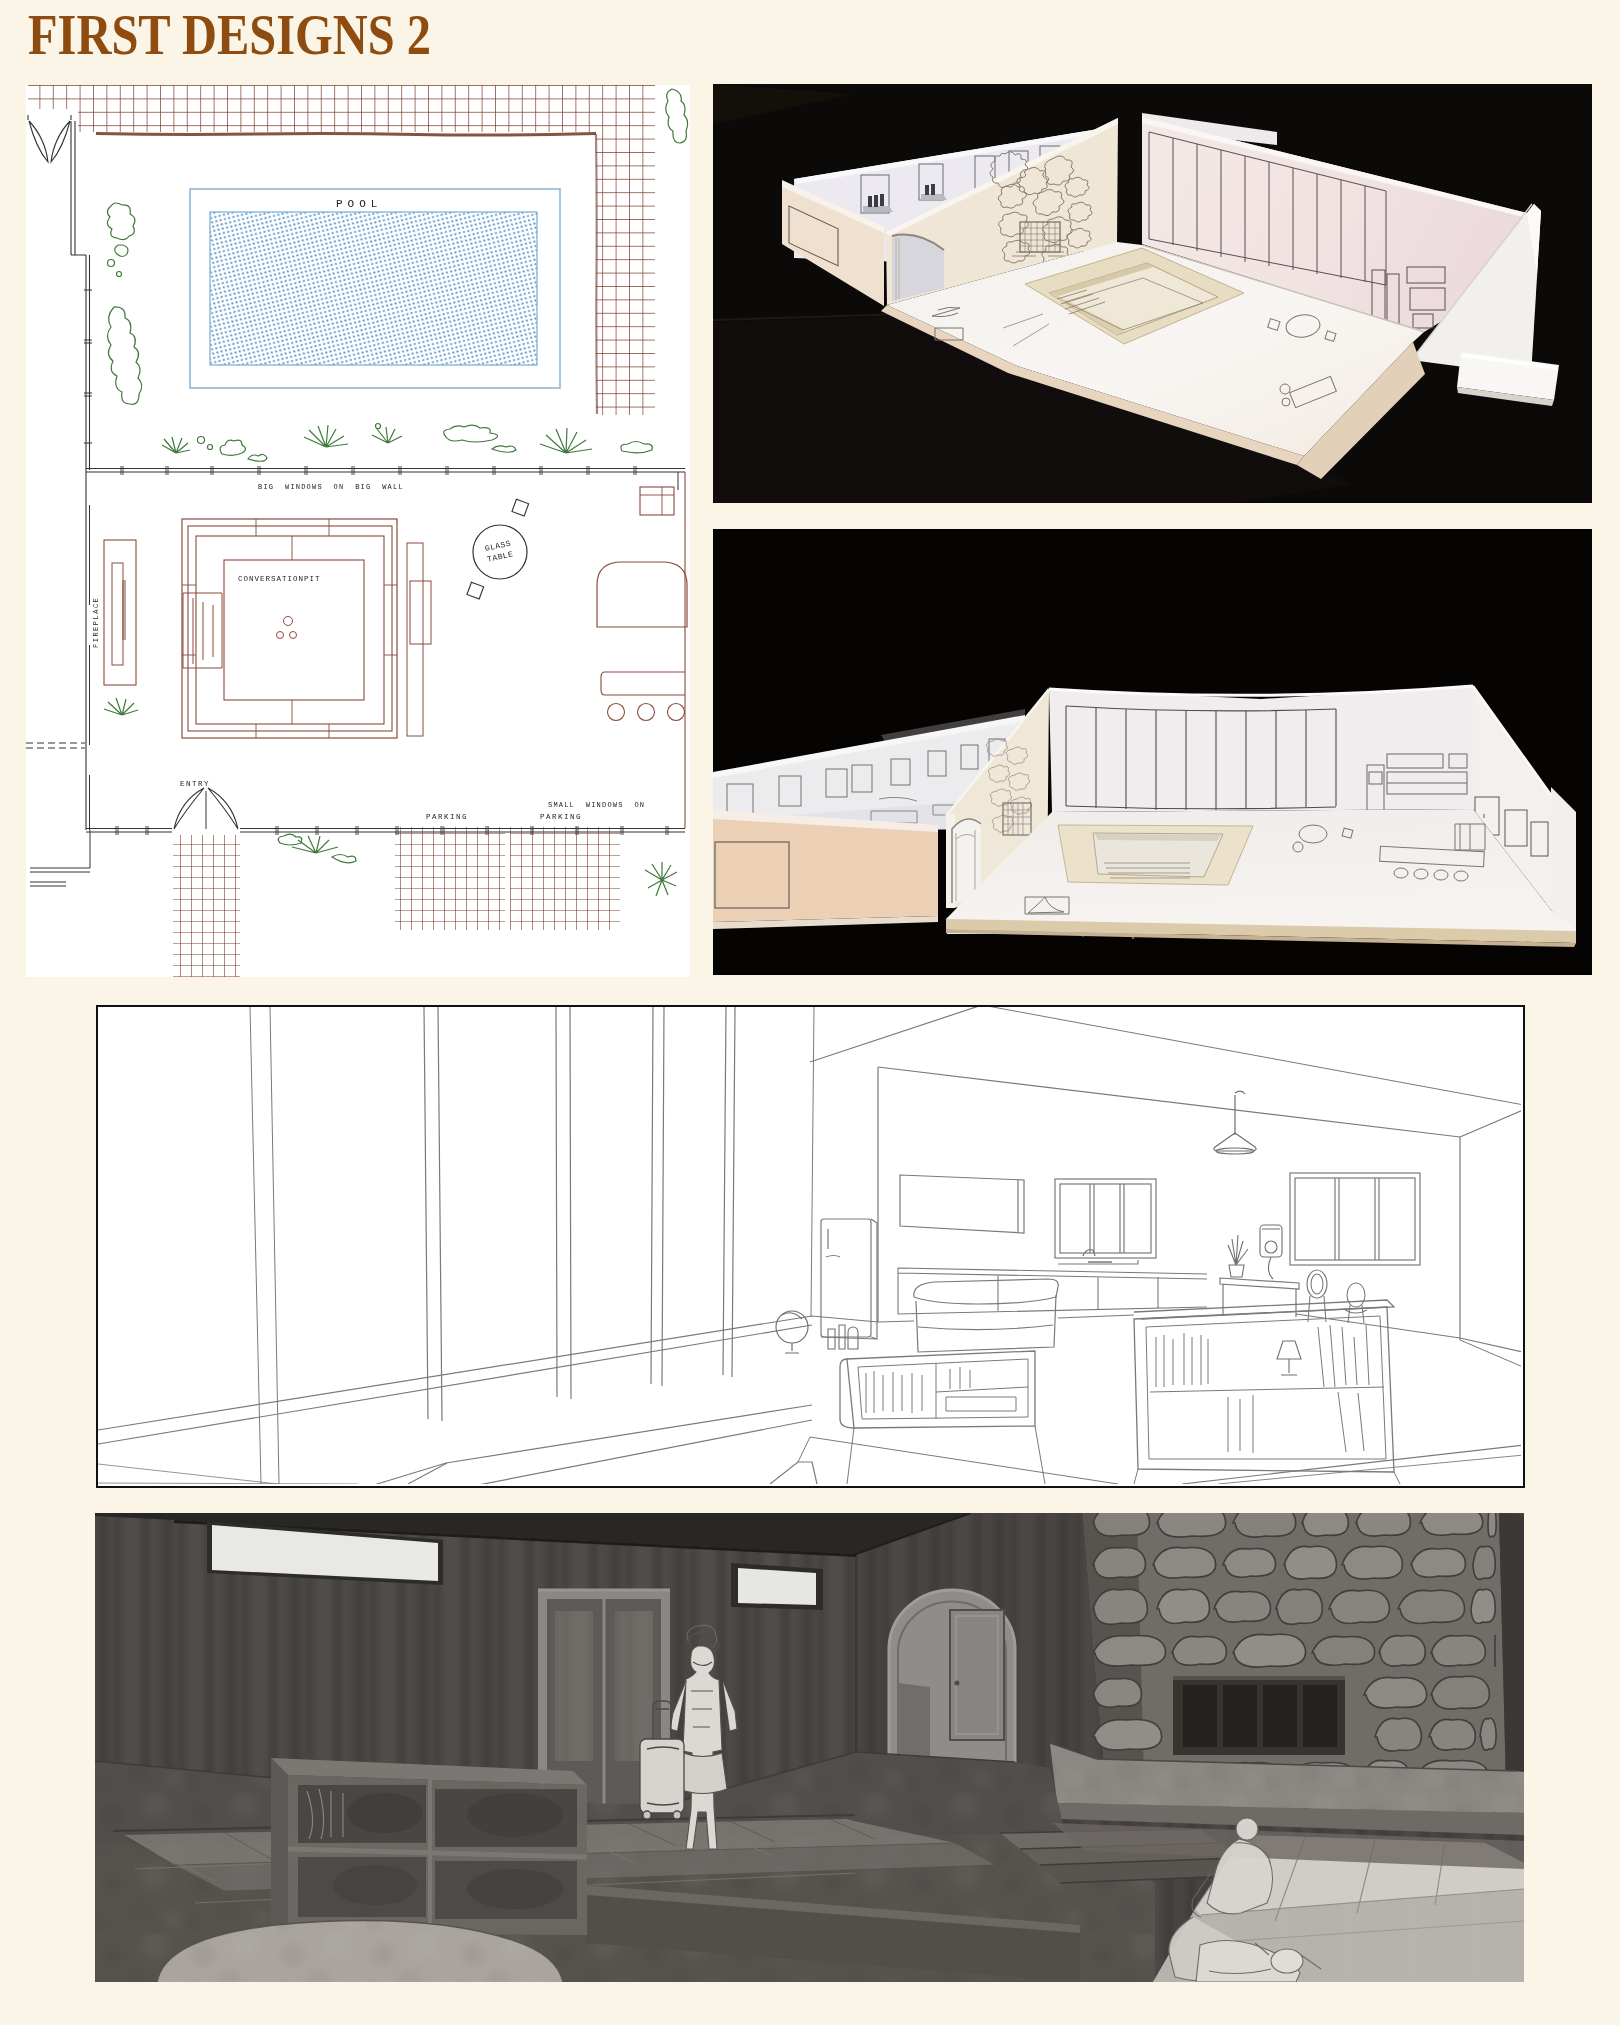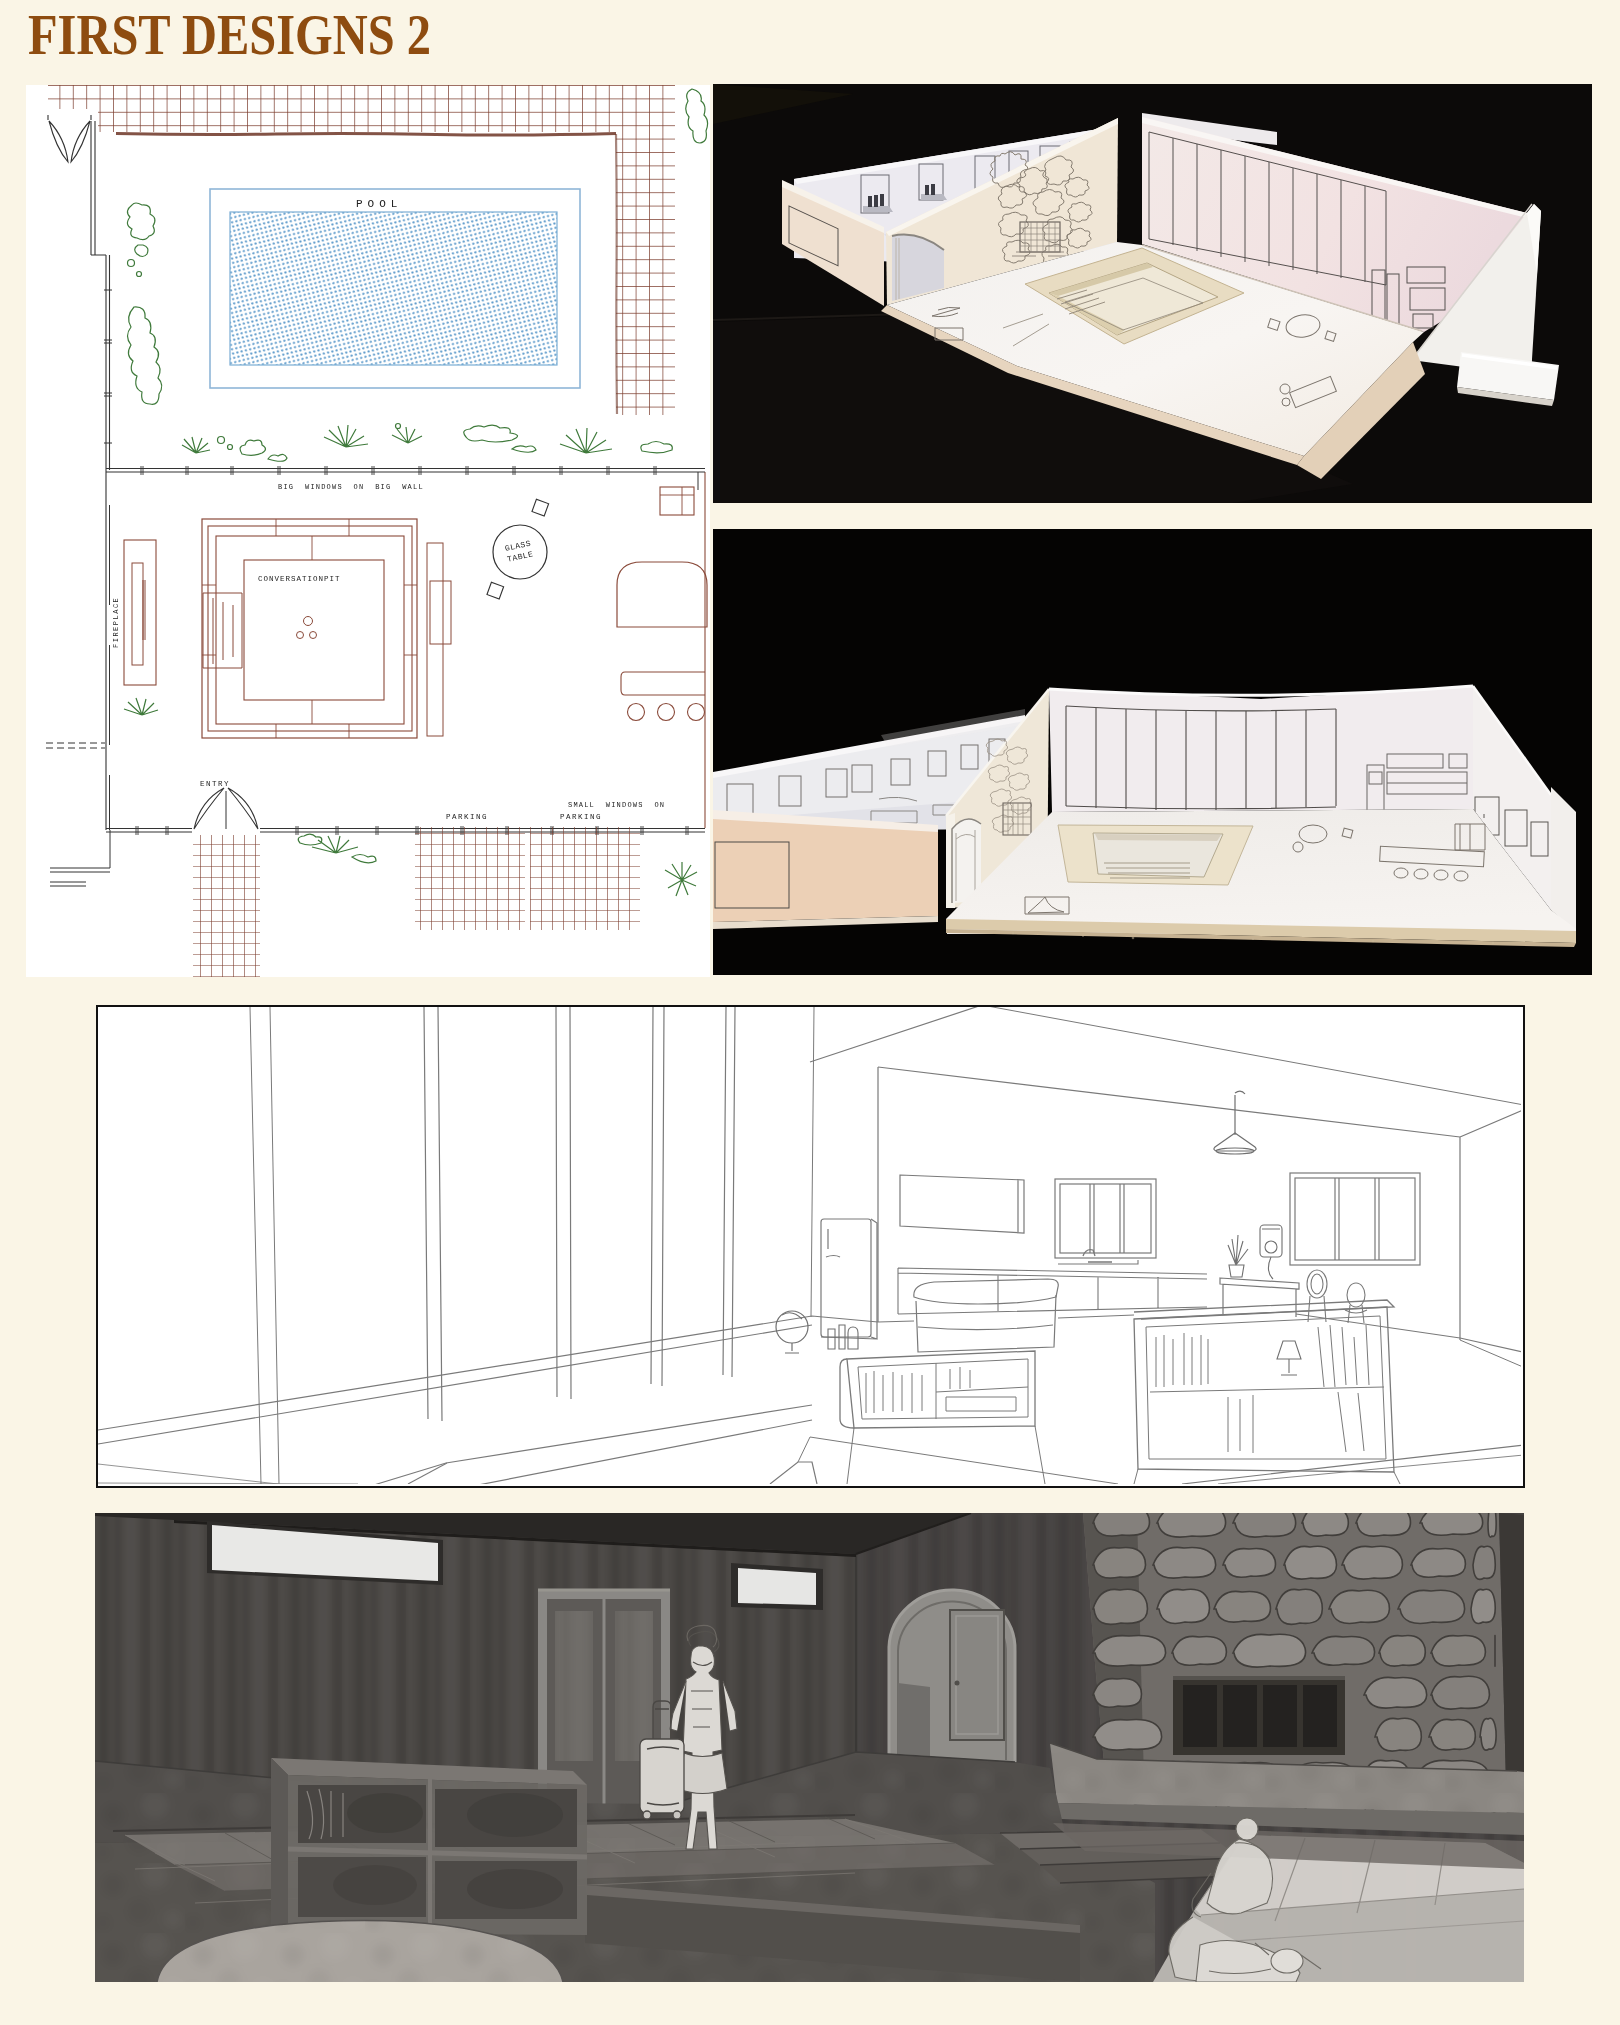--- a/index.html
+++ b/index.html
@@ -4,21 +4,21 @@
 <style>
 html,body{margin:0;padding:0;}
 body{width:1620px;height:2025px;background:#faf5e6;font-family:"Liberation Sans",sans-serif;position:relative;overflow:hidden;}
 .abs{position:absolute;}
 </style>
 </head>
 <body>
 
 <div class="abs" style="left:28px;top:3px;font-family:'Liberation Serif',serif;font-weight:bold;font-size:56px;color:#8e4c10;letter-spacing:0px;transform:scaleX(0.865);transform-origin:0 0;white-space:nowrap;">FIRST DESIGNS 2</div>
 
-<div class="abs" style="left:26px;top:85px;width:664px;height:892px;background:#ffffff;padding-left:20px;">
+<div class="abs" style="left:26px;top:85px;width:664px;height:892px;background:#ffffff;">
 <svg width="664" height="892" viewBox="0 0 664 892">
 <defs>
 <pattern id="bgrid" width="13.4" height="13.4" patternUnits="userSpaceOnUse">
 <path d="M0,0H13.4M0,0V13.4" stroke="#7b3c2c" stroke-width="1.4" fill="none"></path>
 </pattern>
 <pattern id="sgrid" width="11" height="11" patternUnits="userSpaceOnUse">
 <path d="M0,0H11M0,0V11" stroke="#7b3c2c" stroke-width="1.2" fill="none"></path>
 </pattern>
 <pattern id="pooldots" width="4.4" height="4.4" patternUnits="userSpaceOnUse" patternTransform="rotate(-14)">
 <circle cx="2.2" cy="2.2" r="1.12" fill="#5e9bcb"></circle>

